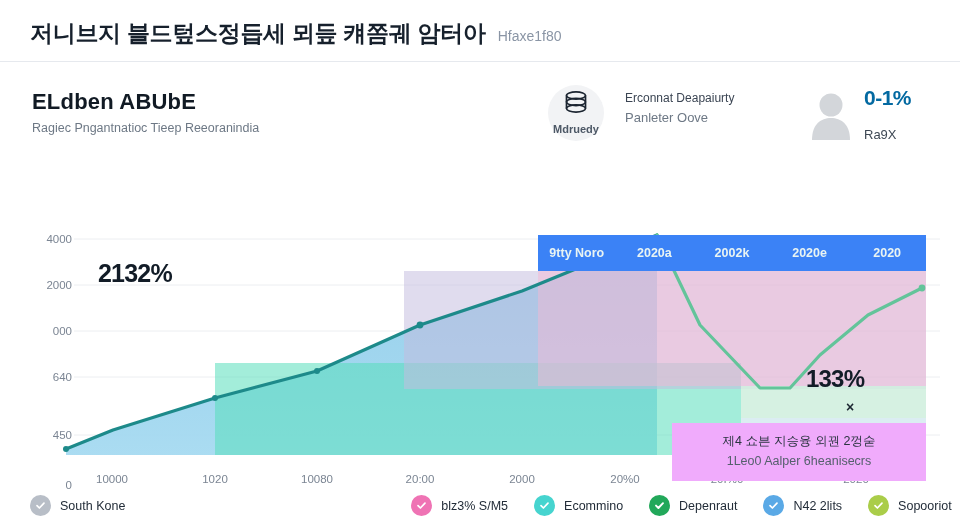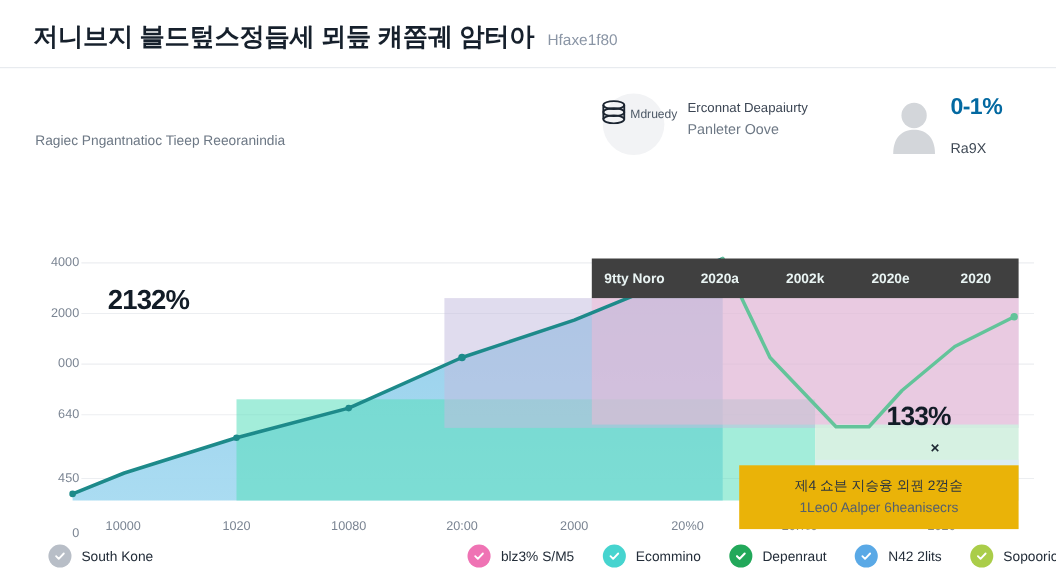--- a/index.html
+++ b/index.html
@@ -77,23 +77,24 @@
     color: #6d7885;
     white-space: nowrap;
   }
 
   
   .metric-memory {
     position: absolute;
     left: 545px; top: 22px;
     width: 62px;
     display: flex;
-    flex-direction: row;
+    flex-direction: column;
     align-items: center;
     gap: 2px;
+    font-weight: bold;
   }
   .metric-circle {
     width: 56px; height: 56px;
     border-radius: 50%;
     background: #f2f3f5;
     display: flex;
     align-items: center;
     justify-content: center;
     position: absolute;
     left: 3px; top: 0;
@@ -173,21 +174,21 @@
     color: #7b8593;
     transform: translateX(-50%);
     white-space: nowrap;
   }
 
   
   .ribbon {
     position: absolute;
     left: 538px; top: 172px;
     width: 388px; height: 36px;
-    background: #404040;
+    background: #3b82f6;
     display: flex;
     align-items: center;
     z-index: 6;
   }
   .ribbon-cell {
     flex: 1;
     text-align: center;
     font-size: 12.5px;
     font-weight: 700;
     color: #e9f4f3;
@@ -226,36 +227,36 @@
     color: #1d2732;
     z-index: 7;
   }
 
   .note-box {
     position: absolute;
     left: 672px; top: 360px;
     width: 254px;
     padding: 8px 10px 10px 10px;
     box-sizing: border-box;
-    background: #eab308;
+    background: #f0abfc;
     z-index: 7;
     text-align: center;
     line-height: 1.6;
   }
   .note-box .n1 { font-size: 12.5px; color: #2a3440; white-space: nowrap; }
   .note-box .n2 { font-size: 12.5px; color: #55606d; white-space: nowrap; }
 
   
   .legend {
     position: absolute;
     left: 0; top: 420px;
     width: 960px; height: 45px;
     display: flex;
     align-items: center;
-    padding-left: 44px;
+    padding-left: 30px;
     box-sizing: border-box;
   }
   .legend-item {
     display: flex;
     align-items: center;
     gap: 9px;
     margin-right: 26px;
     white-space: nowrap;
   }
   .legend-item.lead { margin-right: 286px; }
@@ -277,20 +278,21 @@
 <body>
 
 <div class="page-header">
   <div class="page-title">저니브지 블드텊스정듭세 뫼듶 컈쫌궤 암터아</div>
   <div class="page-title-sub">Hfaxe1f80</div>
 </div>
 
 <div class="card">
 
   <div class="card-head">
+    <div class="chart-title">ELdben ABUbE</div>
     <div class="chart-subtitle">Ragiec Pngantnatioc Tieep Reeoranindia</div>
 
     <div class="metric-memory">
       <div class="metric-circle"></div>
       <span class="icon-db">
         <svg width="26" height="22" viewBox="0 0 26 22">
           <ellipse cx="13" cy="4.5" rx="9.5" ry="3.6" fill="none" stroke="#1b2430" stroke-width="1.7"></ellipse>
           <path d="M3.5 4.5 V11 M22.5 4.5 V11" stroke="#1b2430" stroke-width="1.7" fill="none"></path>
           <ellipse cx="13" cy="11" rx="9.5" ry="3.6" fill="none" stroke="#1b2430" stroke-width="1.7"></ellipse>
           <path d="M3.5 11 V17.5 M22.5 11 V17.5" stroke="#1b2430" stroke-width="1.7" fill="none"></path>

